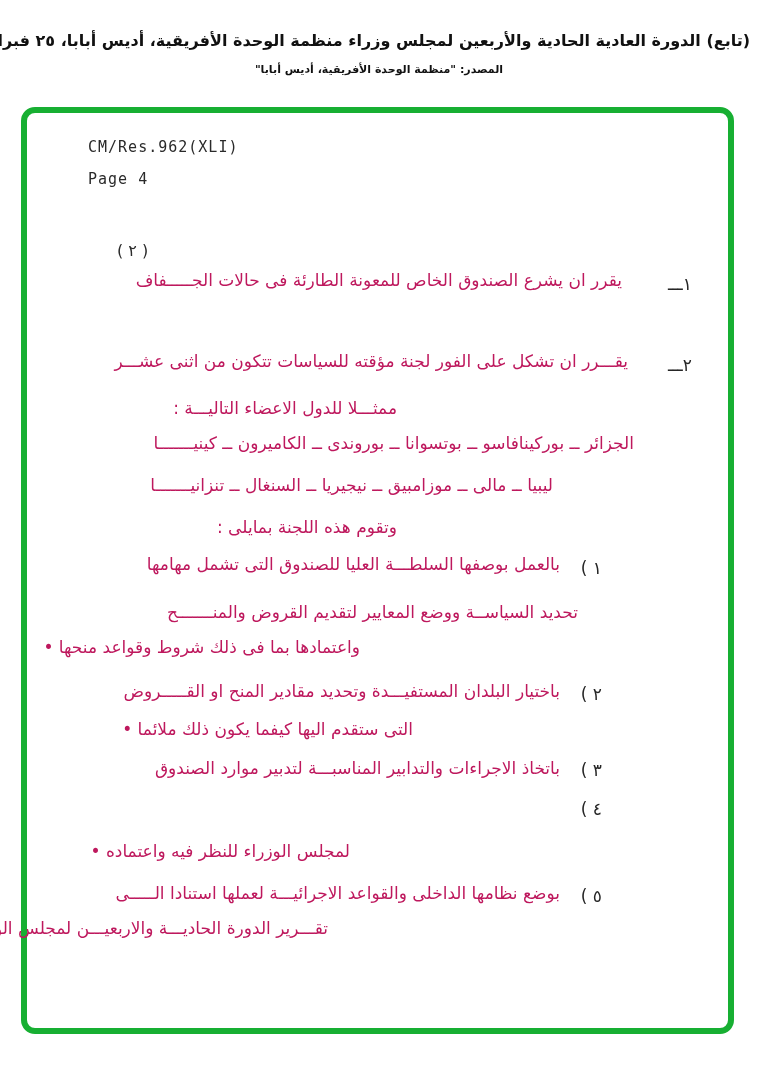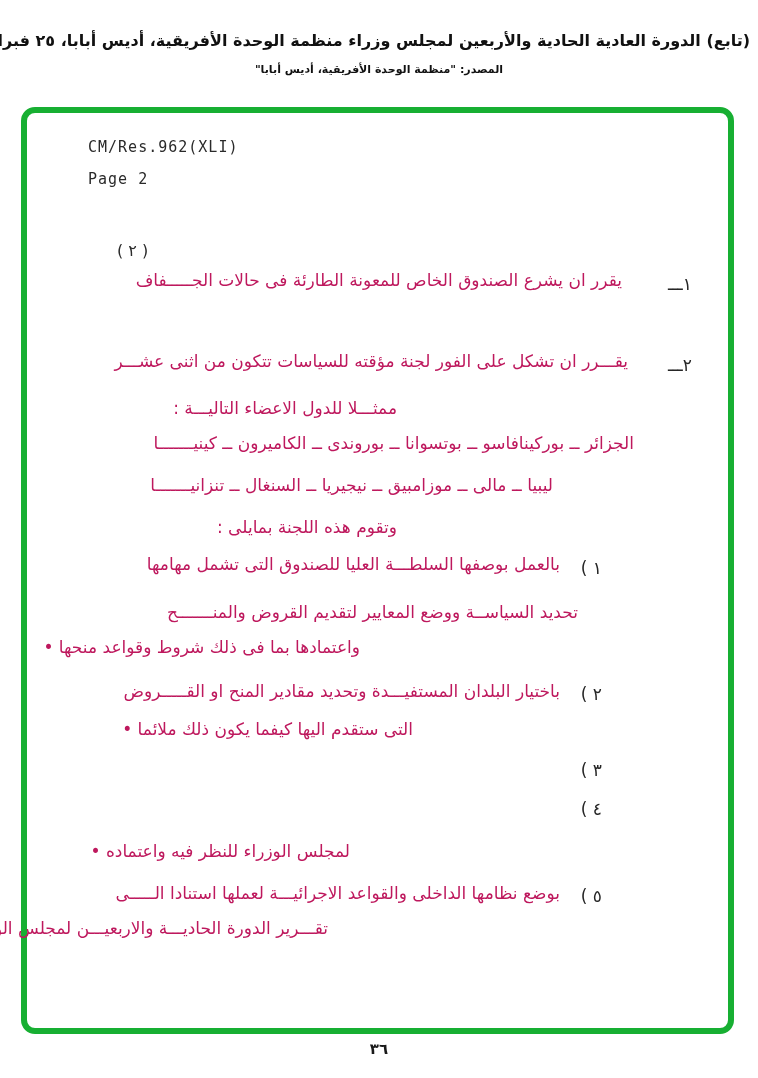--- a/index.html
+++ b/index.html
@@ -38,21 +38,21 @@
 <body>
 
 <div class="page">
 
   <div class="abs header1">(تابع)  الدورة العادية الحادية والأربعين لمجلس وزراء منظمة الوحدة الأفريقية، أديس أبابا، ٢٥ فبراير– ٤ مارس ١٩٨٥</div>
   <div class="header2">المصدر:  "منظمة الوحدة الأفريقية، أديس أبابا"</div>
 
   <div class="frame">
 
     <div class="abs mono doc-ref">CM/Res.962(XLI)</div>
-    <div class="abs mono page-label">Page 2</div>
+    <div class="abs mono page-label">Page 4</div>
 
     <div class="abs ltro heading">( ٢ )</div>
 
     <div class="abs rtl marker" style="right:36px;top:161px;">١ـــ</div>
     <div class="abs rtl bodyline" style="right:106px;top:157px;">يقرر ان يشرع الصندوق الخاص للمعونة الطارئة فى حالات الجـــــفاف</div>
 
     <div class="abs rtl marker" style="right:36px;top:242px;">٢ـــ</div>
     <div class="abs rtl bodyline" style="right:100px;top:238px;">يقـــرر ان تشكل على الفور لجنة مؤقته للسياسات  تتكون من اثنى عشـــر</div>
     <div class="abs rtl bodyline" style="right:331px;top:285px;margin-left:48px;">ممثـــلا  للدول الاعضاء التاليـــة :</div>
 
@@ -63,25 +63,25 @@
     <div class="abs ltro marker" style="right:126px;top:445px;">( ١</div>
     <div class="abs rtl bodyline" style="right:168px;top:441px;">بالعمل بوصفها السلطـــة العليا للصندوق التى تشمل  مهامها</div>
     <div class="abs rtl bodyline" style="right:368px;top:524px;">واعتمادها بما فى ذلك شروط وقواعد منحها •</div>
     <div class="abs rtl bodyline" style="right:150px;top:489px;">تحديد السياســة ووضع المعايير لتقديم القروض والمنـــــــح</div>
 
     <div class="abs ltro marker" style="right:126px;top:571px;">( ٢</div>
     <div class="abs rtl bodyline" style="right:168px;top:568px;margin-left:48px;">باختيار البلدان المستفيـــدة وتحديد  مقادير المنح او القـــــروض</div>
     <div class="abs rtl bodyline" style="right:315px;top:606px;">التى ستقدم اليها كيفما يكون ذلك ملائما •</div>
 
     <div class="abs ltro marker" style="right:126px;top:647px;">( ٣</div>
+    <div class="abs rtl bodyline" style="right:168px;top:645px;">باتخاذ الاجراءات والتدابير المناسبـــة لتدبير موارد الصندوق</div>
 
     <div class="abs ltro marker" style="right:126px;top:686px;">( ٤</div>
     <div class="abs rtl bodyline" style="right:378px;top:728px;">لمجلس الوزراء للنظر فيه واعتماده •</div>
 
     <div class="abs ltro marker" style="right:126px;top:773px;">( ٥</div>
     <div class="abs rtl bodyline" style="right:168px;top:770px;">بوضع نظامها الداخلى والقواعد الاجرائيـــة لعملها استنادا الـــــى</div>
     <div class="abs rtl bodyline" style="right:400px;top:805px;">تقـــرير الدورة الحاديـــة والاربعيـــن لمجلس الوزراء •</div>
 
   </div>
 
-  <div class="footer ltro">٣٦</div>
 
 </div>
 
 </body></html>

